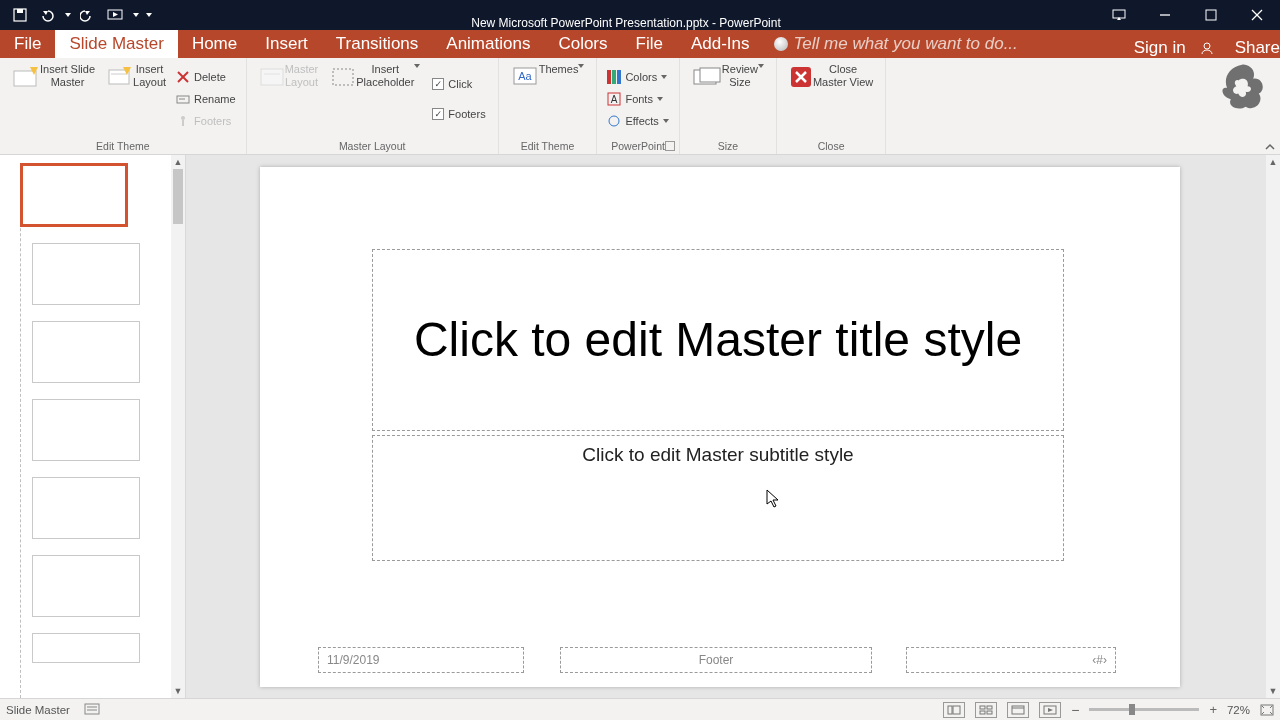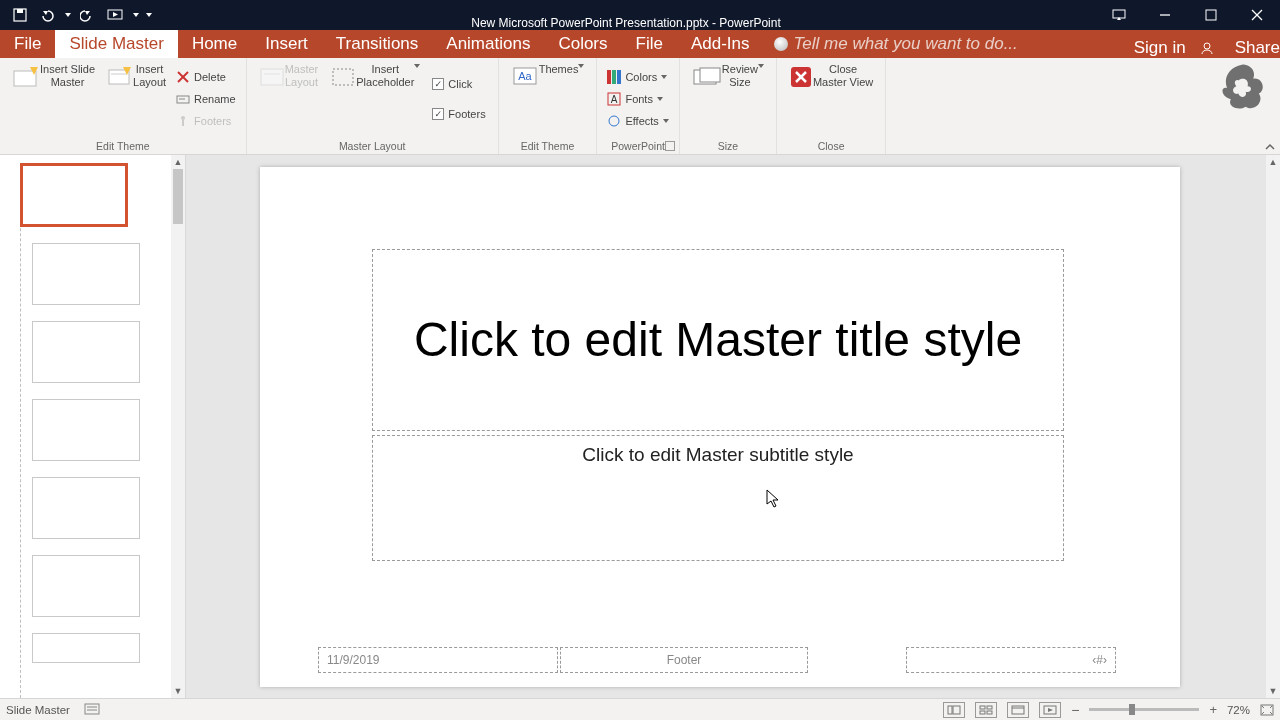--- a/index.html
+++ b/index.html
@@ -35,22 +35,22 @@
   .thumb-scroll .handle{position:absolute;left:2px;right:2px;top:0;height:55px;background:#c6c6c6;}
   .dashline{position:absolute;left:20px;top:8px;bottom:0;border-left:1px dashed #bfbfbf;}
   .mthumb{width:108px;height:62px;border:1px solid #c9c9c9;background:#fff;margin-bottom:16px;position:relative;}
   .mthumb.master{border:3px solid #D35230;height:64px;}
   .canvas-area{flex:1;position:relative;overflow:hidden;}
   .slide{position:absolute;left:74px;top:12px;width:920px;height:520px;background:#fff;box-shadow:0 0 4px rgba(0,0,0,.25);}
   .ph{position:absolute;border:1px dashed #9a9a9a;}
   .ph-title{left:112px;top:82px;width:692px;height:182px;display:flex;align-items:center;justify-content:center;text-align:center;font-size:48px;line-height:1.2;color:#000;padding:6px;}
   .ph-sub{left:112px;top:268px;width:692px;height:126px;text-align:center;font-size:19px;padding-top:8px;color:#222;}
   .ph-footer{bottom:14px;height:26px;font-size:12px;color:#888;display:flex;align-items:center;padding:0 8px;}
-  .ph-date{left:58px;width:240px;}
-  .ph-ftext{left:300px;width:248px;justify-content:center;}
+  .ph-date{left:58px;width:206px;}
+  .ph-ftext{left:300px;width:312px;justify-content:center;}
   .ph-num{left:646px;width:210px;justify-content:flex-end;}
   .rscroll{position:absolute;right:0;top:0;bottom:0;width:14px;background:#f2f2f2;display:flex;flex-direction:column;}
   .rscroll .arr{height:14px;display:flex;align-items:center;justify-content:center;color:#666;font-size:9px;}
   .statusbar{position:absolute;left:0;right:0;bottom:0;height:22px;background:#f3f2f1;border-top:1px solid #d6d6d6;display:flex;align-items:center;font-size:11.5px;color:#555;padding:0 6px;}
   .sb-right{margin-left:auto;display:flex;align-items:center;gap:10px;}
   .viewbtn{width:22px;height:16px;border:1px solid #999;display:flex;align-items:center;justify-content:center;font-size:9px;color:#666;}
   .zoom-slider{width:110px;height:3px;background:#bbb;position:relative;}
   .zoom-slider .zthumb{position:absolute;left:40px;top:-4px;width:6px;height:11px;background:#888;}
   .arrow-down{display:inline-block;width:0;height:0;border-left:3px solid transparent;border-right:3px solid transparent;border-top:4px solid currentColor;vertical-align:middle;}
   .bulb{width:14px;height:14px;border-radius:50%;background:radial-gradient(circle at 40% 35%,#fff,#b4b4b4);display:inline-block;}

